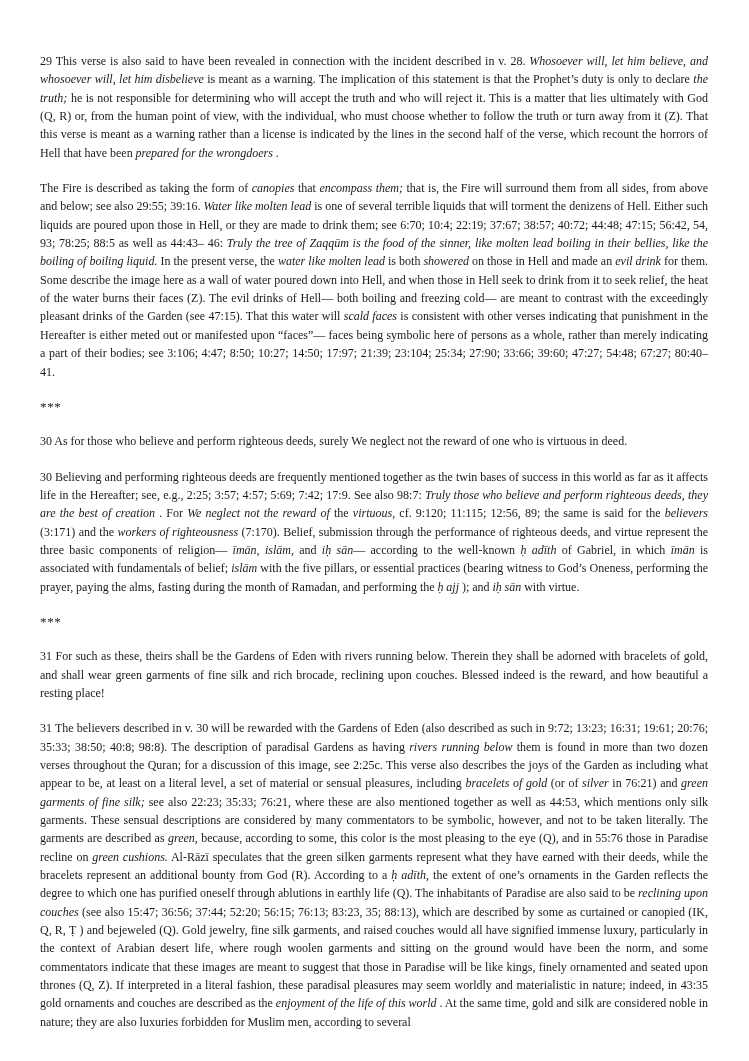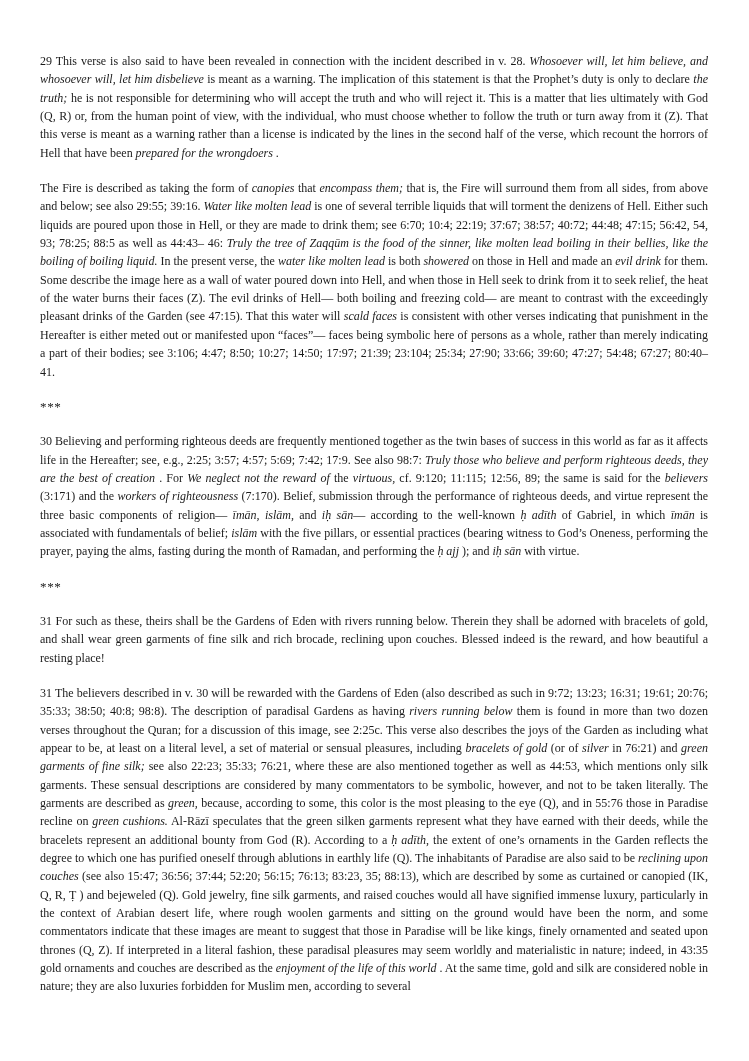--- a/index.html
+++ b/index.html
@@ -66,20 +66,21 @@
 
 <div class="page">
   <div class="content">
 
     <p class="para"><span class="vnum">29</span><span>    This verse is also said to have been revealed in connection with the incident described in v. 28. </span><span class="it">Whosoever will, let him believe, and whosoever will, let him disbelieve</span><span> is meant as a warning. The implication of this statement is that the Prophet’s duty is only to declare </span><span class="it">the truth;</span><span> he is not responsible for determining who will accept the truth and who will reject it. This is a matter that lies ultimately with God (Q, R) or, from the human point of view, with the individual, who must choose whether to follow the truth or turn away from it (Z). That this verse is meant as a warning rather than a license is indicated by the lines in the second half of the verse, which recount the horrors of Hell that have been </span><span class="it">prepared for the wrongdoers</span><span> .</span></p>
 
     <p class="para"><span>The Fire is described as taking the form of </span><span class="it">canopies</span><span> that </span><span class="it">encompass them;</span><span> that is, the Fire will surround them from all sides, from above and below; see also 29:55; 39:16. </span><span class="it">Water like molten lead</span><span> is one of several terrible liquids that will torment the denizens of Hell. Either such liquids are poured upon those in Hell, or they are made to drink them; see 6:70; 10:4; 22:19; 37:67; 38:57; 40:72; 44:48; 47:15; 56:42, 54, 93; 78:25; 88:5 as well as 44:43– 46: </span><span class="it">Truly the tree of Zaqqūm is the food of the sinner, like molten lead boiling in their bellies, like the boiling of boiling liquid.</span><span> In the present verse, the </span><span class="it">water like molten lead</span><span> is both </span><span class="it">showered</span><span> on those in Hell and made an </span><span class="it">evil drink</span><span> for them. Some describe the image here as a wall of water poured down into Hell, and when those in Hell seek to drink from it to seek relief, the heat of the water burns their faces (Z). The evil drinks of Hell— both boiling and freezing cold— are meant to contrast with the exceedingly pleasant drinks of the Garden (see 47:15). That this water will </span><span class="it">scald faces</span><span> is consistent with other verses indicating that punishment in the Hereafter is either meted out or manifested upon “faces”— faces being symbolic here of persons as a whole, rather than merely indicating a part of their bodies; see 3:106; 4:47; 8:50; 10:27; 14:50; 17:97; 21:39; 23:104; 25:34; 27:90; 33:66; 39:60; 47:27; 54:48; 67:27; 80:40– 41.</span></p>
 
     <p class="sep">***</p>
 
+    <p class="para"><span>30 As for those who believe and perform righteous deeds, surely We neglect not the reward of one who is virtuous in deed.</span></p>
 
     <p class="para"><span class="vnum">30</span><span>    Believing and performing righteous deeds are frequently mentioned together as the twin bases of success in this world as far as it affects life in the Hereafter; see, e.g., 2:25; 3:57; 4:57; 5:69; 7:42; 17:9. See also 98:7: </span><span class="it">Truly those who believe and perform righteous deeds, they are the best of creation</span><span> . For </span><span class="it">We neglect not the reward of</span><span> the </span><span class="it">virtuous,</span><span> cf. 9:120; 11:115; 12:56, 89; the same is said for the </span><span class="it">believers</span><span> (3:171) and the </span><span class="it">workers of righteousness</span><span> (7:170). Belief, submission through the performance of righteous deeds, and virtue represent the three basic components of religion— </span><span class="it">īmān, islām,</span><span> and </span><span class="it">iḥ sān</span><span>— according to the well-known </span><span class="it">ḥ adīth</span><span> of Gabriel, in which </span><span class="it">īmān</span><span> is associated with fundamentals of belief; </span><span class="it">islām</span><span> with the five pillars, or essential practices (bearing witness to God’s Oneness, performing the prayer, paying the alms, fasting during the month of Ramadan, and performing the </span><span class="it">ḥ ajj</span><span> ); and </span><span class="it">iḥ sān</span><span> with virtue.</span></p>
 
     <p class="sep">***</p>
 
     <p class="para"><span>31 For such as these, theirs shall be the Gardens of Eden with rivers running below. Therein they shall be adorned with bracelets of gold, and shall wear green garments of fine silk and rich brocade, reclining upon couches. Blessed indeed is the reward, and how beautiful a resting place!</span></p>
 
     <p class="para"><span class="vnum">31</span><span>    The believers described in v. 30 will be rewarded with the Gardens of Eden (also described as such in 9:72; 13:23; 16:31; 19:61; 20:76; 35:33; 38:50; 40:8; 98:8). The description of paradisal Gardens as having </span><span class="it">rivers running below</span><span> them is found in more than two dozen verses throughout the Quran; for a discussion of this image, see 2:25c. This verse also describes the joys of the Garden as including what appear to be, at least on a literal level, a set of material or sensual pleasures, including </span><span class="it">bracelets of gold</span><span> (or of </span><span class="it">silver</span><span> in 76:21) and </span><span class="it">green garments of fine silk;</span><span> see also 22:23; 35:33; 76:21, where these are also mentioned together as well as 44:53, which mentions only silk garments. These sensual descriptions are considered by many commentators to be symbolic, however, and not to be taken literally. The garments are described as </span><span class="it">green,</span><span> because, according to some, this color is the most pleasing to the eye (Q), and in 55:76 those in Paradise recline on </span><span class="it">green cushions.</span><span> Al-Rāzī speculates that the green silken garments represent what they have earned with their deeds, while the bracelets represent an additional bounty from God (R). According to a </span><span class="it">ḥ adīth</span><span>, the extent of one’s ornaments in the Garden reflects the degree to which one has purified oneself through ablutions in earthly life (Q). The inhabitants of Paradise are also said to be </span><span class="it">reclining upon couches</span><span> (see also 15:47; 36:56; 37:44; 52:20; 56:15; 76:13; 83:23, 35; 88:13), which are described by some as curtained or canopied (IK, Q, R, Ṭ ) and bejeweled (Q). Gold jewelry, fine silk garments, and raised couches would all have signified immense luxury, particularly in the context of Arabian desert life, where rough woolen garments and sitting on the ground would have been the norm, and some commentators indicate that these images are meant to suggest that those in Paradise will be like kings, finely ornamented and seated upon thrones (Q, Z). If interpreted in a literal fashion, these paradisal pleasures may seem worldly and materialistic in nature; indeed, in 43:35 gold ornaments and couches are described as the </span><span class="it">enjoyment of the life of this world</span><span> . At the same time, gold and silk are considered noble in nature; they are also luxuries forbidden for Muslim men, according to several </span></p>
 
   </div>

